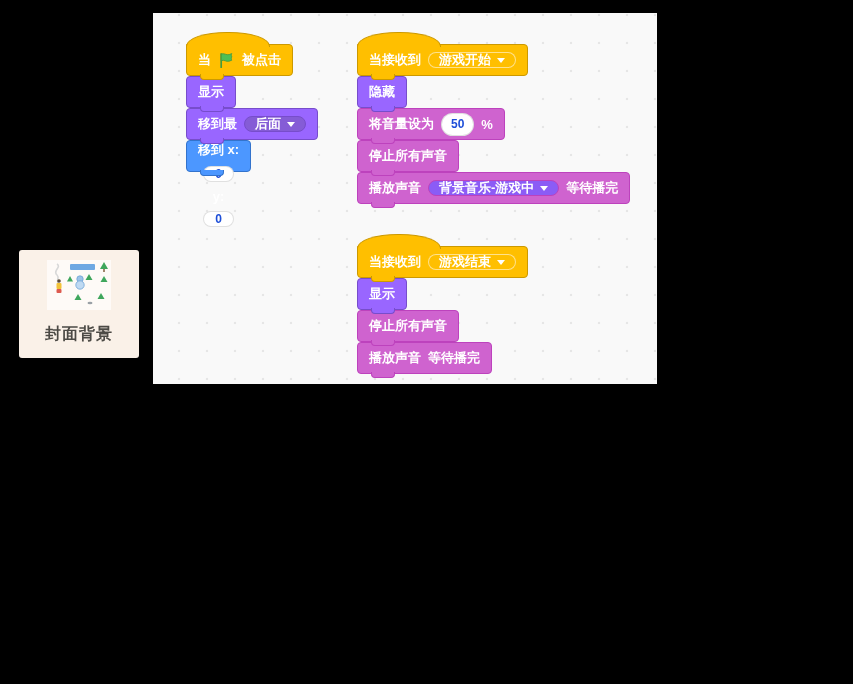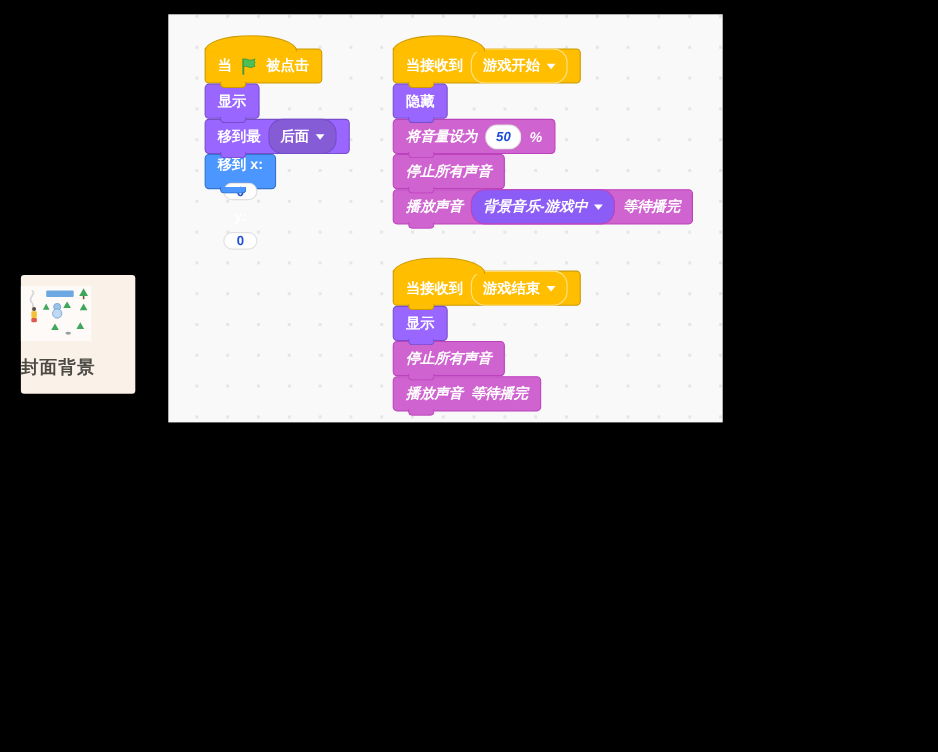--- a/index.html
+++ b/index.html
@@ -50,26 +50,26 @@
     width:82px; height:14px;
     background:inherit;
     border:1px solid; border-color:inherit; border-bottom:none;
     border-radius:41px 41px 0 0 / 14px 14px 0 0;
   }
 
   
   .events { background-color:#FFBF00; border-color:#CC9900; }
   .looks  { background-color:#9966FF; border-color:#774DCB; }
   .motion { background-color:#4C97FF; border-color:#3373CC;flex-direction:column; }
-  .sound  { background-color:#CF63CF; border-color:#BD42BD;font-style:italic; }
+  .sound  { background-color:#CF63CF; border-color:#BD42BD; }
 
   
   .dropdown {
     display:inline-flex; align-items:center; gap:6px;
-    height:32px; padding:0 10px;
+    height:16px; padding:0 10px;
     border-radius:13px;
     font-size:13px; font-weight:700; color:#fff;
     cursor:pointer;
   }
   .dropdown.on-events { background:#FFBF00; border:1px solid rgba(255,255,255,0.55); }
   .dropdown.on-looks  { background:#855CD6; border:1px solid #774DCB; }
   .dropdown.on-sound  { background:#8b5cf6; border:1px solid #BD42BD; }
   .dd-arrow {
     width:0; height:0;
     border-left:4px solid transparent; border-right:4px solid transparent;
@@ -82,23 +82,23 @@
     min-width:31px; height:23px; padding:0 9px;
     background:#ffffff; border:1px solid rgba(0,0,0,0.12);
     border-radius:12px;
     color:#1d4ed8; font-size:12px; font-weight:700;
   }
 
   .flag-icon-wrap { display:inline-flex; align-items:center; }
 
   
   .sprite-card {
-    position:absolute; left:19px; top:250px; width:104px; height:108px;
+    position:absolute; left:19px; top:250px; width:120px; height:108px;
     background:#FAF1E8; border-radius:3px;
-    display:flex; flex-direction:column; align-items:flex-start;
+    display:flex; flex-direction:column; align-items:center;
     cursor:pointer;
   }
   .thumb {
     margin-top:10px; width:64px; height:50px;
     background:#FEFAF7; position:relative;
   }
   .card-label {
     margin-top:14px;
     font-size:16px; font-weight:700; color:#4C4A45; letter-spacing:1px;
   }

